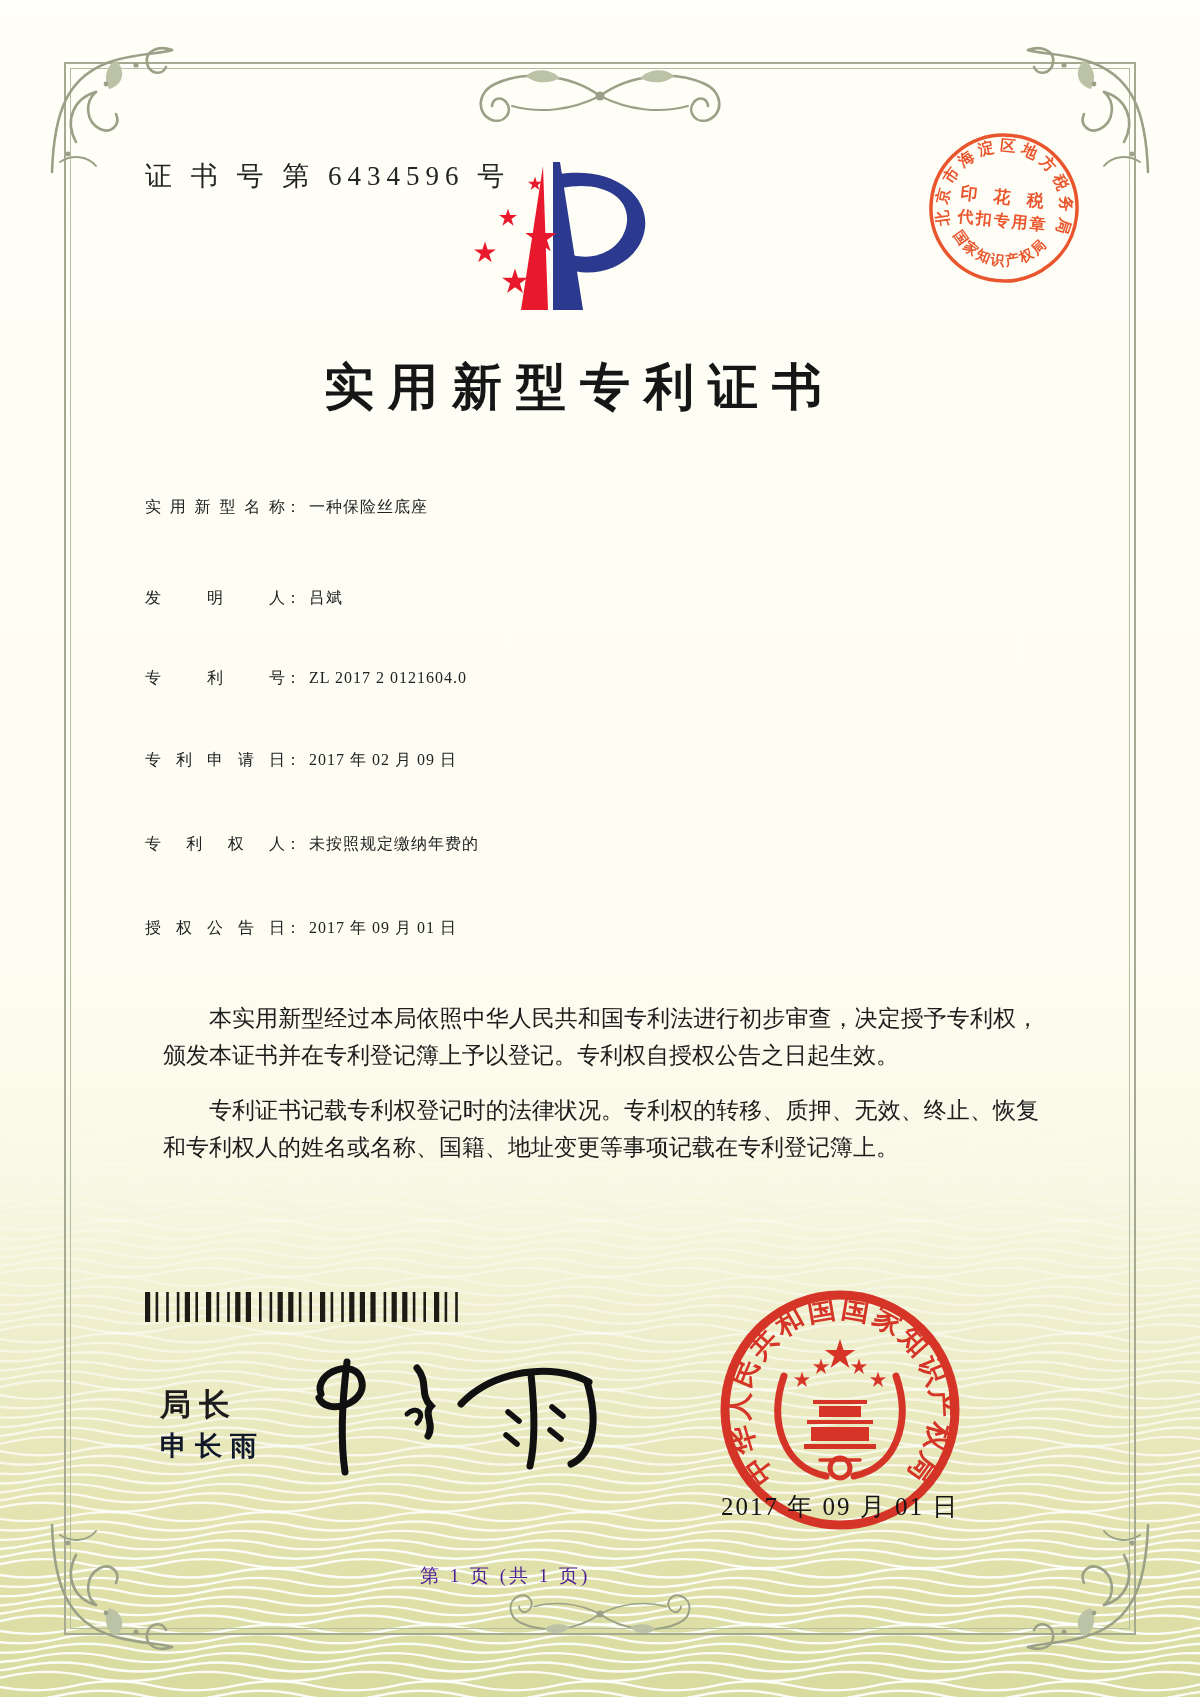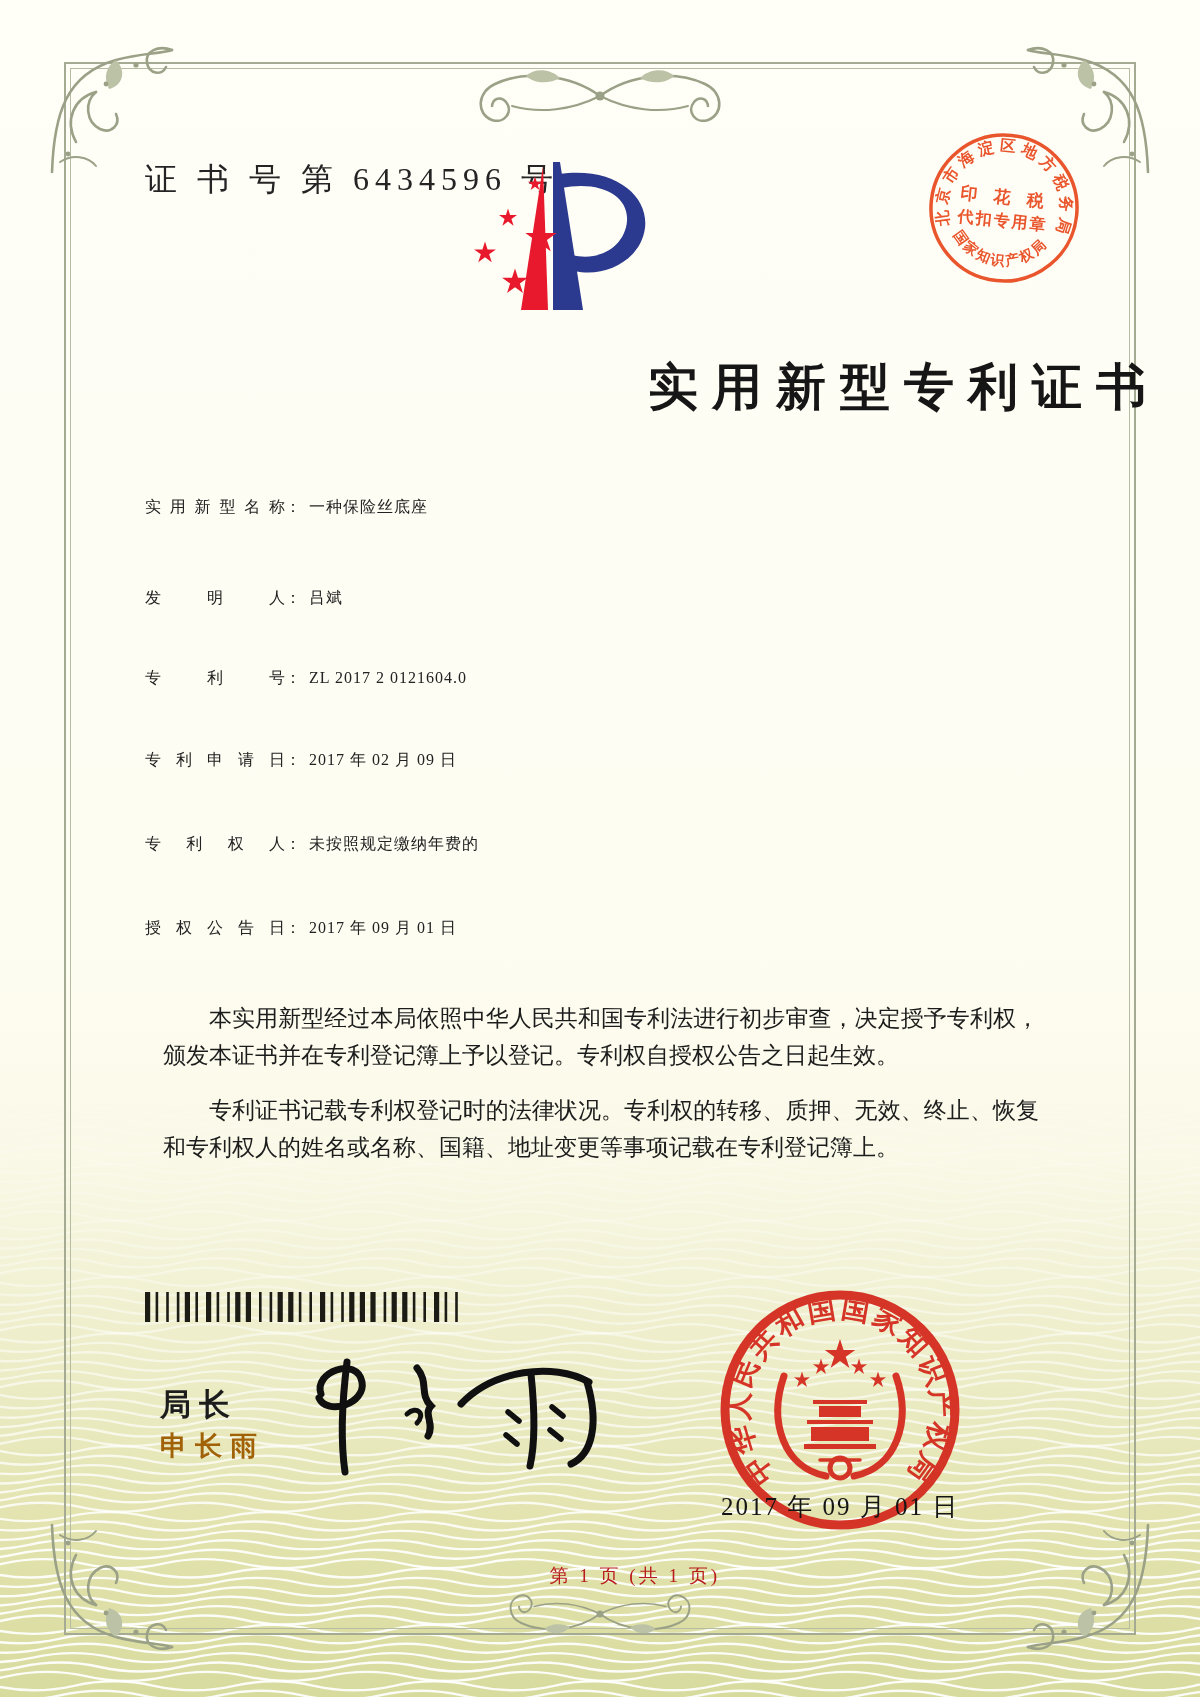--- a/index.html
+++ b/index.html
@@ -13,46 +13,46 @@
   .page-bg{
     position:absolute;inset:0;z-index:0;
     background:linear-gradient(180deg,#fffef7 0%,#fefdf2 55%,#faf9e8 68%,#efefce 78%,#e2e3ae 90%,#d8db9e 100%);
   }
   #waves{position:absolute;left:0;top:1097px;width:1200px;height:600px;z-index:1;}
   
   .frame{position:absolute;left:64px;top:62px;right:64px;bottom:62px;border:2px solid #a5ab93;z-index:3;pointer-events:none;}
   .frame-inner{position:absolute;left:70px;top:68px;right:70px;bottom:68px;border:1px solid #b6bca2;z-index:3;pointer-events:none;}
   #ornaments{position:absolute;inset:0;width:1200px;height:1697px;z-index:3;pointer-events:none;}
   
-  .cert-no{position:absolute;left:145px;top:158px;font-size:32px;letter-spacing:6px;color:#242424;z-index:5;}
+  .cert-no{position:absolute;left:145px;top:158px;font-size:27px;letter-spacing:6px;color:#242424;z-index:5;}
   #logo{position:absolute;left:455px;top:158px;width:200px;height:158px;z-index:5;}
   #tax-stamp{position:absolute;left:922px;top:126px;width:164px;height:164px;z-index:5;opacity:.93;}
   .title{
-    position:absolute;left:0;top:320px;width:1160px;text-align:right;
+    position:absolute;left:0;top:320px;width:1160px;text-align:center;
     font-size:50px;font-weight:700;letter-spacing:14px;color:#161616;z-index:5;
   }
   
   .field{position:absolute;left:145px;font-size:16px;z-index:5;white-space:nowrap;color:#222;}
   .flabel{display:inline-block;width:140px;text-align:justify;text-align-last:justify;vertical-align:top;}
   .fcolon{display:inline-block;width:24px;}
   .fvalue{letter-spacing:1px;}
   
   .body-text{position:absolute;left:145px;top:982px;width:912px;z-index:5;}
   .body-text p{
     margin:18px;font-size:23px;line-height:37px;text-align:justify;
     text-indent:46px;color:#1c1c1c;
   }
   
   #barcode{position:absolute;left:145px;top:1292px;width:316px;height:30px;z-index:5;}
   .director-title{position:absolute;left:160px;top:1384px;font-family:"Liberation Sans","DejaVu Sans",sans-serif;font-weight:600;font-size:31px;letter-spacing:8px;color:#1c1c1c;z-index:5;}
-  .director-name{position:absolute;left:160px;top:1428px;font-family:Liberation Sans, sans-serif;font-weight:600;font-size:27px;letter-spacing:8px;color:#a16207;z-index:5;}
+  .director-name{position:absolute;left:160px;top:1428px;font-family:Liberation Sans, sans-serif;font-weight:600;font-size:27px;letter-spacing:8px;color:#0f172a;z-index:5;}
   #signature{position:absolute;left:295px;top:1342px;width:330px;height:140px;z-index:6;}
   #seal{position:absolute;left:716px;top:1286px;width:248px;height:248px;z-index:5;opacity:.95;}
   .seal-date{position:absolute;left:700px;top:1490px;width:280px;text-align:center;font-size:25px;letter-spacing:2px;color:#141414;z-index:7;}
-  .footer{position:absolute;left:420px;top:1563px;width:300px;text-align:right;font-size:19px;letter-spacing:3px;color:#b91c1c;z-index:5;}
+  .footer{position:absolute;left:420px;top:1563px;width:300px;text-align:left;font-size:19px;letter-spacing:3px;color:#4c1d95;z-index:5;}
   .stamp-text{font-weight:700;}
 </style>
 </head>
 <body>
 
 <div class="page-bg"></div>
 <svg id="waves" viewBox="0 0 1200 600" preserveAspectRatio="none">
     <path d="M-80 0 q40 -9 80 0 t80 0 t80 0 t80 0 t80 0 t80 0 t80 0 t80 0 t80 0 t80 0 t80 0 t80 0 t80 0 t80 0 t80 0 t80 0 t80 0 t80 0 t80 0" fill="none" stroke="#ffffff" stroke-width="2.4" stroke-opacity="0.06" transform="translate(0 6.0)"></path>
     <path d="M-80 0 q40 -9 80 0 t80 0 t80 0 t80 0 t80 0 t80 0 t80 0 t80 0 t80 0 t80 0 t80 0 t80 0 t80 0 t80 0 t80 0 t80 0 t80 0 t80 0 t80 0" fill="none" stroke="#ffffff" stroke-width="2.4" stroke-opacity="0.06" transform="translate(-13 15.4)"></path>
     <path d="M-80 0 q40 -9 80 0 t80 0 t80 0 t80 0 t80 0 t80 0 t80 0 t80 0 t80 0 t80 0 t80 0 t80 0 t80 0 t80 0 t80 0 t80 0 t80 0 t80 0 t80 0" fill="none" stroke="#ffffff" stroke-width="2.4" stroke-opacity="0.08" transform="translate(-26 24.8)"></path>

